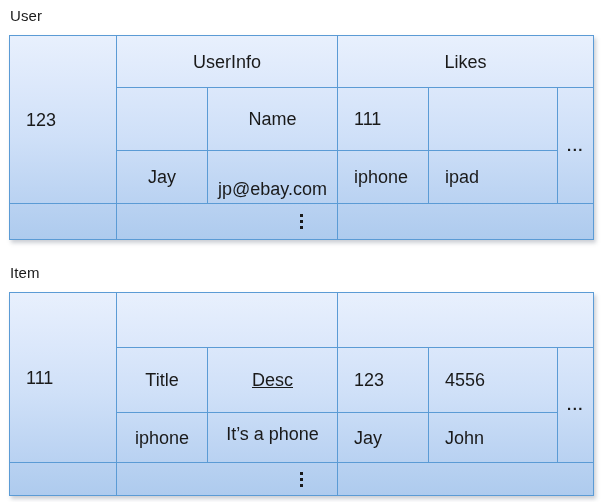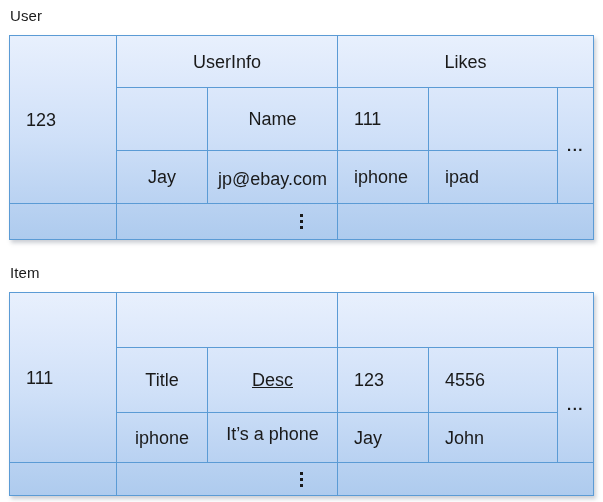--- a/index.html
+++ b/index.html
@@ -103,21 +103,21 @@
 
   <div class="cell left" style="left:0; top:0; width:106px; height:167px;">123</div>
 
   <div class="cell center" style="left:107px; top:0; width:220px; height:51px;">UserInfo</div>
   <div class="cell center" style="left:328px; top:0; width:255px; height:51px;">Likes</div>
 
   <div class="cell center" style="left:198px; top:52px; width:129px; height:62px;">Name</div>
   <div class="cell left" style="left:328px; top:52px; width:90px; height:62px;">111</div>
 
   <div class="cell center" style="left:107px; top:115px; width:90px; height:52px;">Jay</div>
-  <div class="cell center" style="left:198px; top:117px; width:129px; height:52px;text-align:center;">jp@ebay.com</div>
+  <div class="cell center" style="left:198px; top:127px; width:129px; height:52px;text-align:center;">jp@ebay.com</div>
   <div class="cell left" style="left:328px; top:115px; width:90px; height:52px;">iphone</div>
   <div class="cell left" style="left:419px; top:115px; width:128px; height:52px;">ipad</div>
 
   <div class="cell center hdots" style="left:548px; top:52px; width:35px; height:115px;">...</div>
 
   <div class="cell center" style="left:0; top:168px; width:583px; height:35px;">
     <span class="vdots">
       <i></i>
         <i></i>
         <i></i>

